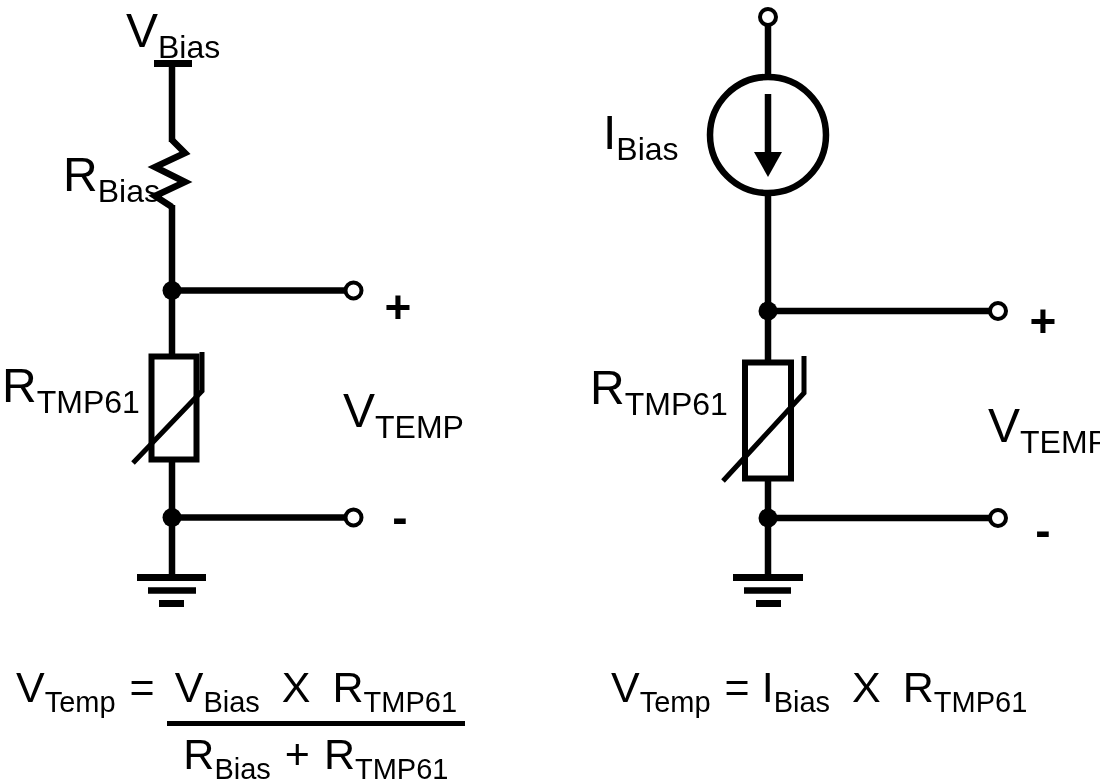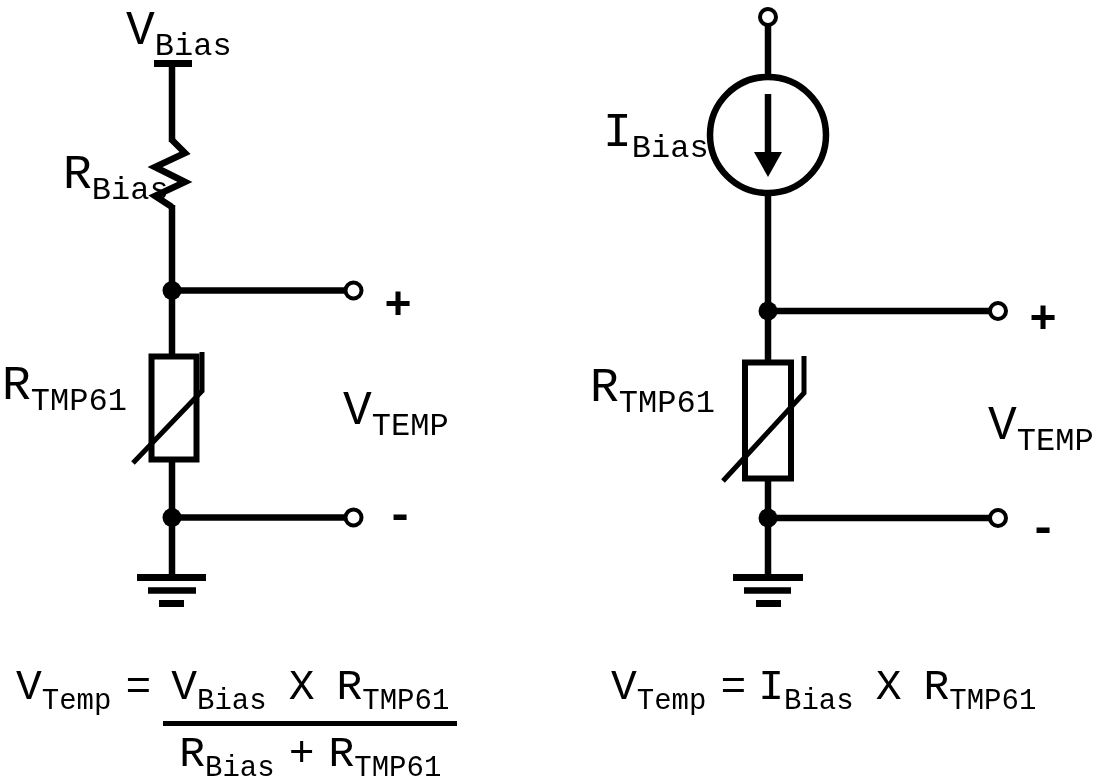--- a/index.html
+++ b/index.html
@@ -5,21 +5,21 @@
   html, body {
     margin: 0;
     padding: 0;
     background: #ffffff;
   }
   .page {
     position: relative;
     width: 1100px;
     height: 780px;
     background: #ffffff;
-    font-family: Liberation Mono, monospace;
+    font-family: Liberation Sans, sans-serif;
     color: #000000;
     overflow: hidden;
   }
   .circuit-svg {
     position: absolute;
     left: 0;
     top: 0;
     width: 1100px;
     height: 780px;
   }

